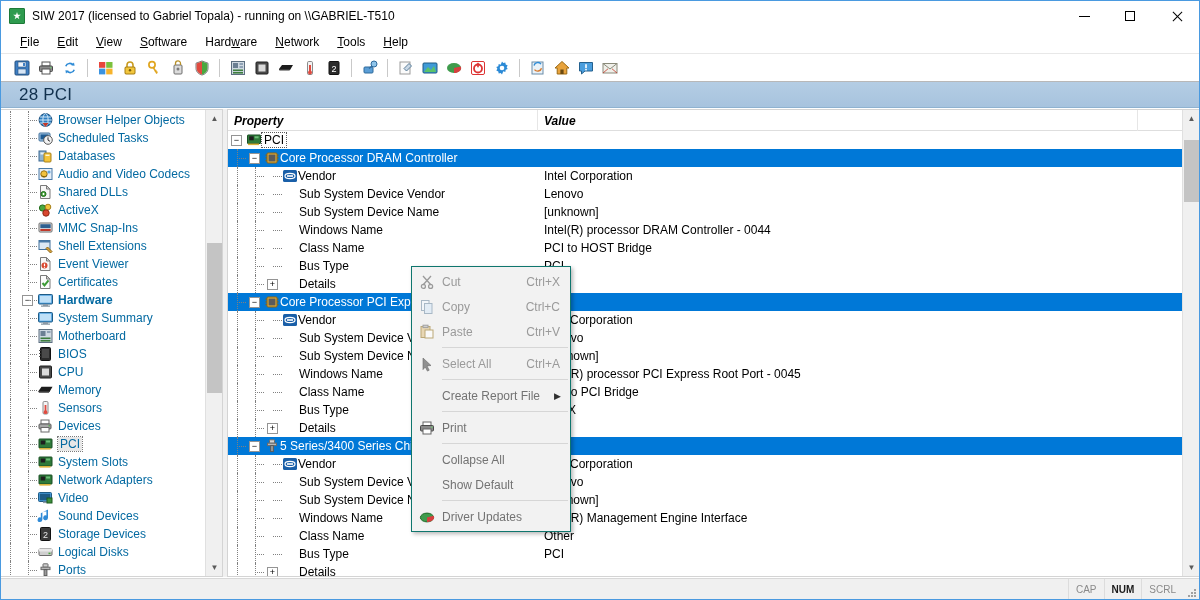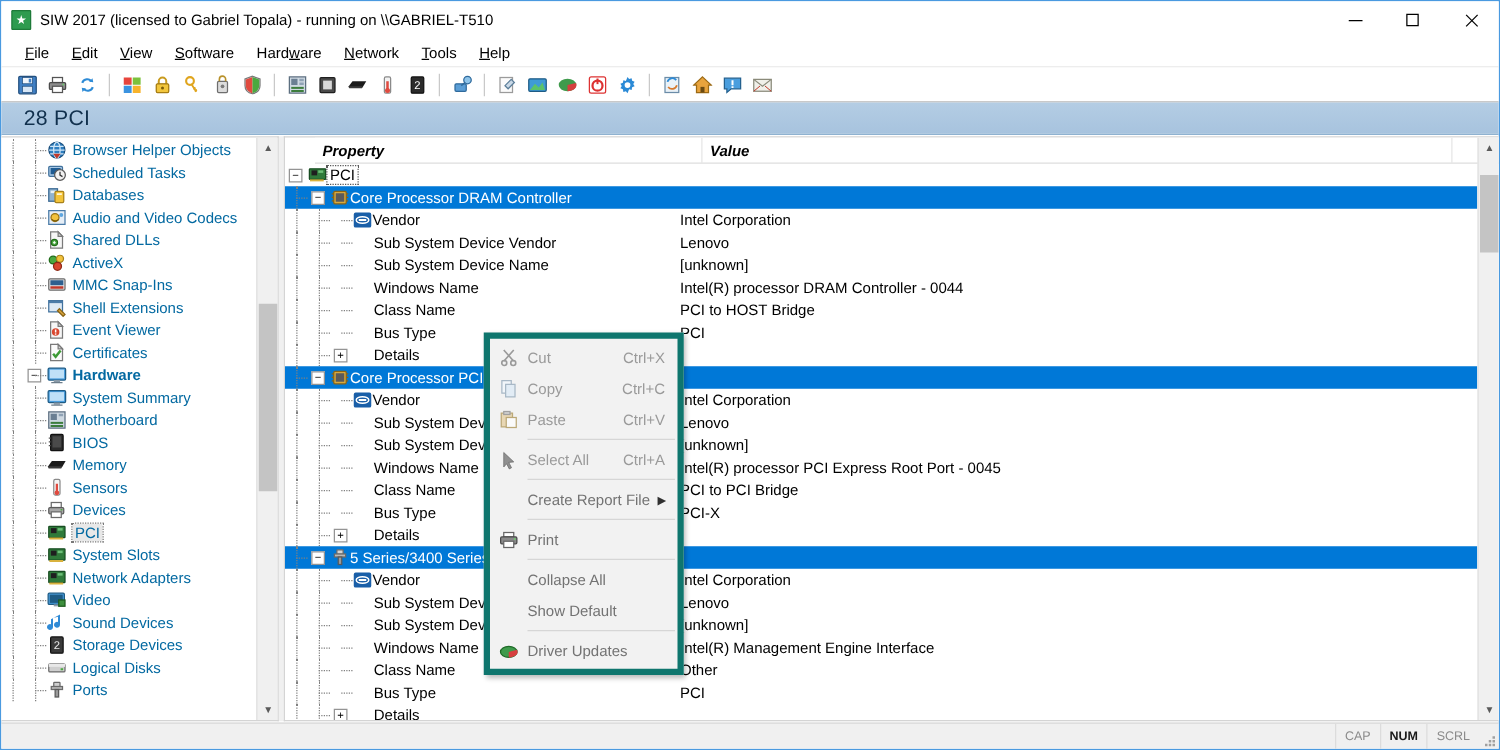--- a/index.html
+++ b/index.html
@@ -197,21 +197,20 @@
 
   
   .rightpane {
     flex: 1;
     background: #ffffff;
     border: 1px solid #d4d4d4;
     border-right: none;
     margin-left: 4px;
     position: relative;
     overflow: hidden;
-    padding-left: 24px;
   }
   .colhead {
     height: 21px;
     display: flex;
     background: #ffffff;
     border-bottom: 1px solid #dedede;
     font-style: italic;
     font-weight: bold;
     font-size: 12px;
     color: #000;
@@ -250,24 +249,24 @@
   .row.rootsel .ptext {
     outline: 1px dotted #5a5a5a;
     padding: 0 2px;
   }
   .ind { width: 18px; height: 18px; flex: none; position: relative; }
   .ptext { white-space: nowrap; }
 
   
   .ctxmenu {
     position: absolute;
-    left: 386px; top: 157px;
+    left: 410px; top: 157px;
     width: 160px;
     background: #f2f2f2;
-    border: 5px solid #0f766e;
+    border: 1px solid #0f766e;
     box-shadow: 2px 2px 4px rgba(0,0,0,.28);
     padding: 2px 0;
     z-index: 50;
   }
   .mi {
     height: 25px;
     display: flex; align-items: center;
     font-size: 12px;
     position: relative;
     padding-left: 0;
@@ -734,20 +733,34 @@
               <div class="hline"></div>
             </div>
             <svg class="tico" viewBox="0 0 16 16" width="16" height="16">
               <rect x="3" y="1.5" width="10" height="13" rx="1" fill="#2b2b2b" stroke="#111"></rect>
               <rect x="4.5" y="3" width="7" height="9" fill="#4a4a4a"></rect>
               <rect x="1.5" y="4" width="1.6" height="1" fill="#555"></rect>
               <rect x="1.5" y="7" width="1.6" height="1" fill="#555"></rect>
               <rect x="1.5" y="10" width="1.6" height="1" fill="#555"></rect>
             </svg>
             <span class="tlabel">BIOS</span>
+          </div>
+          <div class="tnode">
+            <div class="guide">
+              <div class="vline"></div>
+            </div>
+            <div class="guide">
+              <div class="vline"></div>
+              <div class="hline"></div>
+            </div>
+            <svg class="tico" viewBox="0 0 16 16" width="16" height="16">
+              <rect x="2" y="2" width="12" height="12" rx="1" fill="#4a4a4a" stroke="#1f1f1f"></rect>
+              <rect x="4.5" y="4.5" width="7" height="7" fill="#dcdcdc"></rect>
+            </svg>
+            <span class="tlabel">CPU</span>
           </div>
           <div class="tnode">
             <div class="guide">
               <div class="vline"></div>
             </div>
             <div class="guide">
               <div class="vline"></div>
               <div class="hline"></div>
             </div>
             <svg class="tico" viewBox="0 0 16 16" width="16" height="16">

